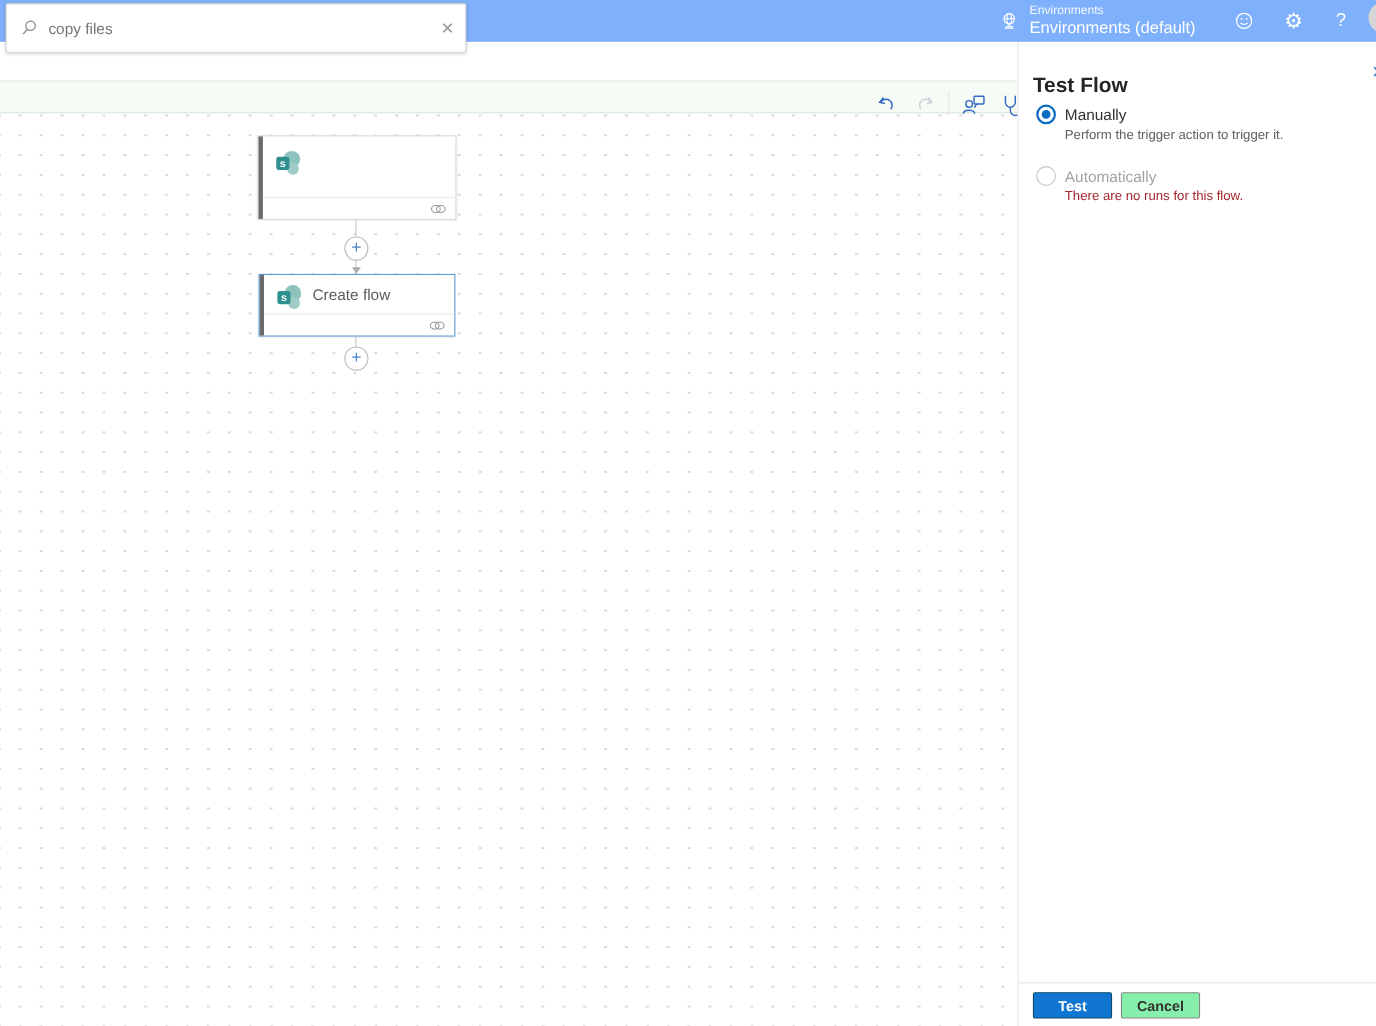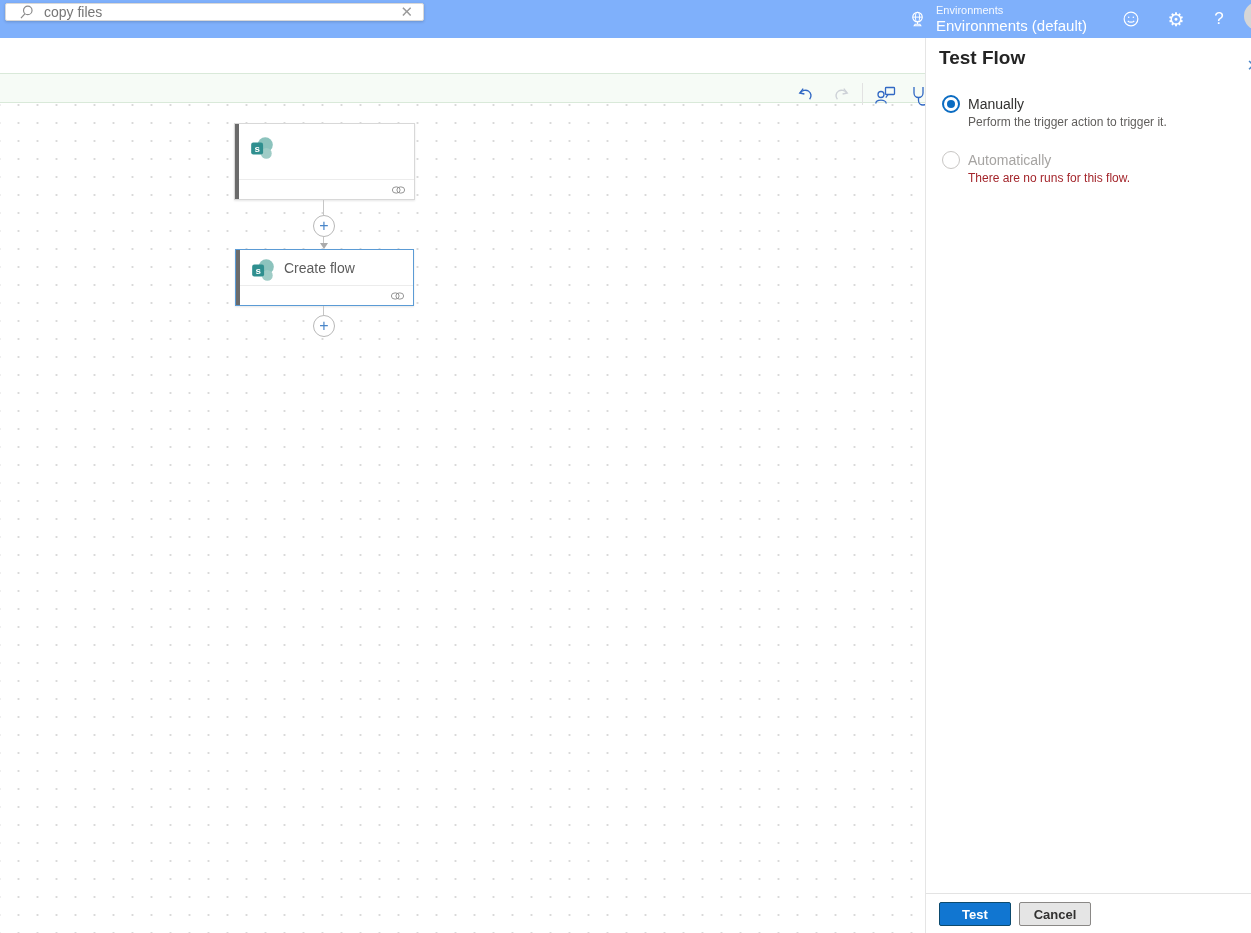--- a/index.html
+++ b/index.html
@@ -1,21 +1,21 @@
 <!DOCTYPE html>
 <html><head>
 <meta charset="utf-8">
 <style>
   * { margin:0; padding:0; box-sizing:border-box; }
   html,body { width:1251px; height:933px; overflow:hidden; font-family:"Liberation Sans",sans-serif; background:#fff; }
   .stage { position:relative; width:1251px; height:933px; overflow:hidden; }
 
   
   .header { position:absolute; left:0; top:0; width:1251px; height:38px; background:#7fb0fb; z-index:50; }
-  .search-box { position:absolute; left:5px; top:3px; width:419px; height:18px; background:#fff;
+  .search-box { position:absolute; left:5px; top:3px; width:419px; height:45px; background:#fff;
     border:1px solid #d8d8d8; border-radius:2px; box-shadow:0 1px 3px rgba(0,0,0,.18);
     display:flex; align-items:center; }
   .search-icon { margin-left:12px; width:17px; height:17px; flex:0 0 auto; }
   .search-text { margin-left:9px; font-size:14px; color:#767676; flex:1 1 auto; }
   .search-clear { margin-right:10px; font-size:15px; color:#9a9a9a; cursor:pointer; }
   .env-group { position:absolute; left:908px; top:0; height:38px; display:flex; align-items:center; color:#fff; }
   .env-icon { width:19px; height:19px; margin:0 9px 0 0; }
   .env-label { font-size:11px; color:rgba(255,255,255,.92); line-height:13px; }
   .env-name { font-size:15px; color:#fff; line-height:17px; }
   .hdr-btn { position:absolute; top:0; height:38px; width:34px; display:flex; align-items:center; justify-content:center; color:#fff; }
@@ -51,36 +51,36 @@
 
   .v-line { position:absolute; width:1px; background:#c6c6c6; }
   .plus-circle { position:absolute; width:22px; height:22px; border:1px solid #b8b8b8; border-radius:50%;
     background:#fff; color:#4a86c9; font-size:16px; line-height:19px; text-align:center; cursor:pointer; }
   .arrow-down { position:absolute; width:0; height:0; border-left:4px solid rgba(0,0,0,0);
     border-right:4px solid rgba(0,0,0,0); border-top:6px solid #ababab; }
 
   
   .panel { position:absolute; left:925px; top:38px; width:326px; height:895px; background:#fff;
     border-left:1px solid #e5e5e5; z-index:40; }
-  .panel-title { position:absolute; left:13px; top:9px; font-size:19px; font-weight:700; color:#242424; }
+  .panel-title { position:absolute; left:13px; top:30px; font-size:19px; font-weight:700; color:#242424; }
   .panel-close { position:absolute; right:-9px; top:18px; font-size:16px; color:#4a86c9; cursor:pointer; }
   .radio-row { position:absolute; left:16px; }
   .radio { width:18px; height:18px; border-radius:50%; position:absolute; left:0; top:0; }
   .radio-on { border:2px solid #0b6cc2; }
   .radio-on::after { content:""; position:absolute; left:3px; top:3px; width:8px; height:8px; border-radius:50%; background:#0b6cc2; }
   .radio-off { border:1px solid #c8c6c4; }
   .opt-label { position:absolute; left:26px; top:1px; font-size:14px; color:#323130; white-space:nowrap; }
   .opt-label.disabled { color:#a6a4a2; }
   .opt-desc { position:absolute; left:26px; top:20px; font-size:12px; color:#605e5c; white-space:nowrap; }
   .opt-desc.error { color:#a4262c; }
   .panel-footer { position:absolute; left:0; right:0; bottom:0; height:40px; border-top:1px solid #e3e3e3; background:#fff; }
   .btn { position:absolute; top:8px; height:24px; width:72px; font-size:13px; border-radius:2px;
     display:flex; align-items:center; justify-content:center; cursor:pointer; font-family:"Liberation Sans",sans-serif; }
   .btn-primary { left:13px; background:#1176d1; color:#fff; border:1px solid #0c4a6e; font-weight:700; }
-  .btn-default { left:93px; background:#e5e5e5; color:#323130; border:1px solid #8a8886; font-weight:700; }
+  .btn-default { left:93px; background:#86efac; color:#323130; border:1px solid #8a8886; font-weight:700; }
 </style>
 </head>
 <body>
 
 <div class="stage">
 
   <div class="canvas">
 
     <div class="node node-1">
       <div class="accent"></div>

